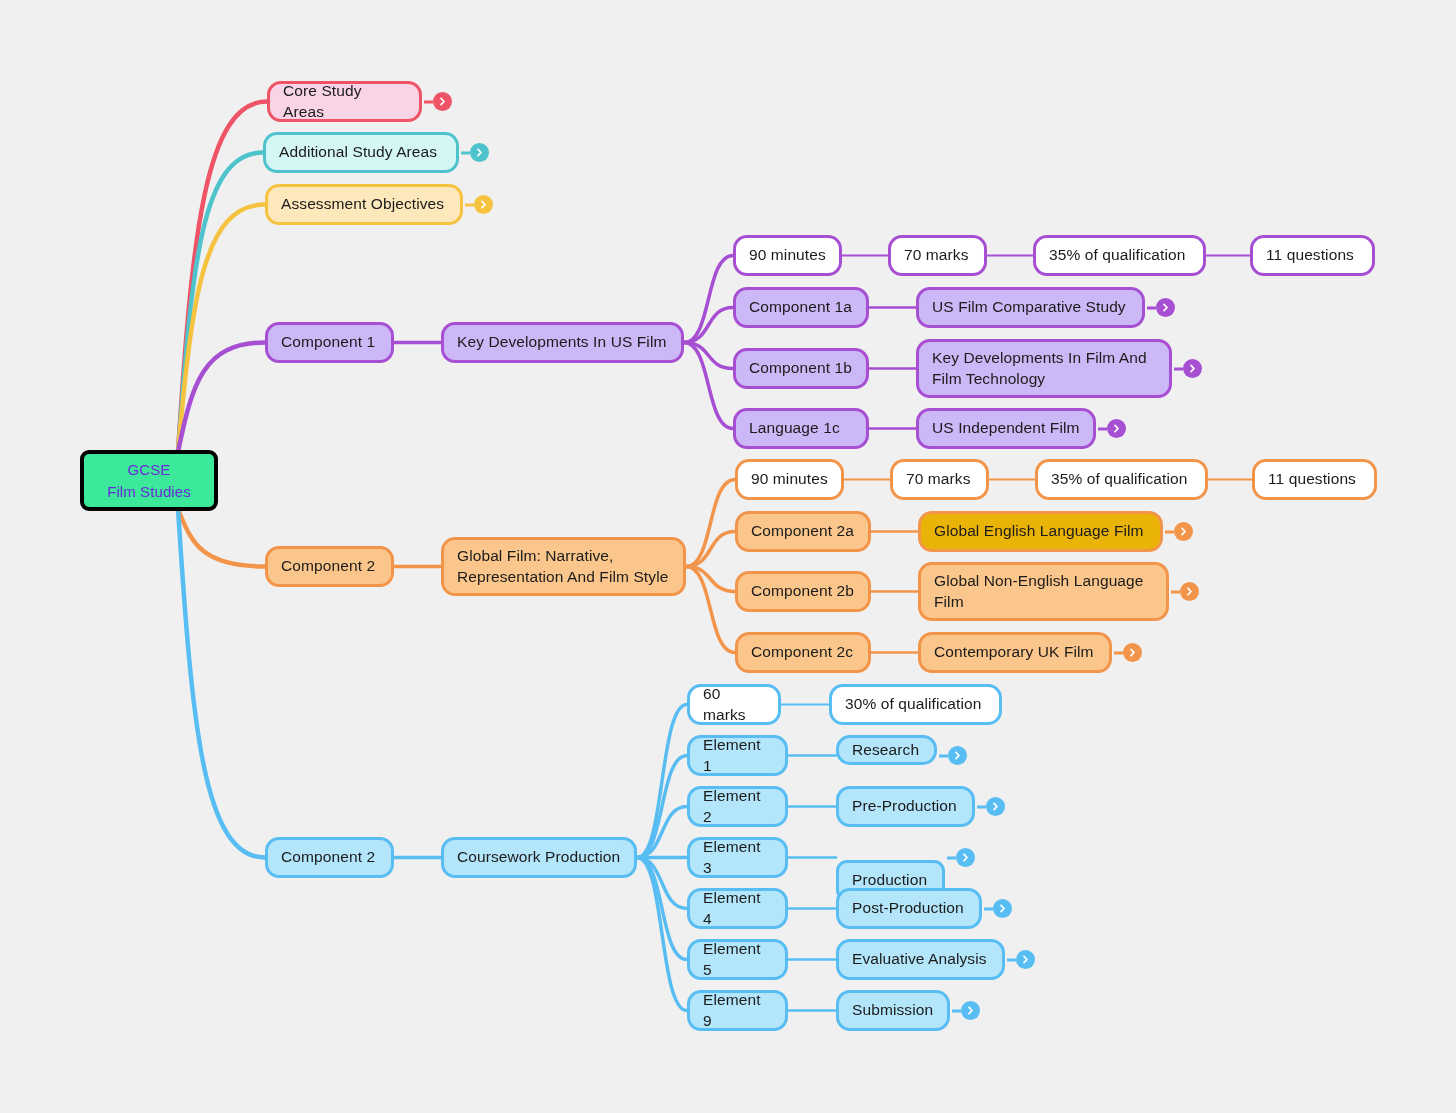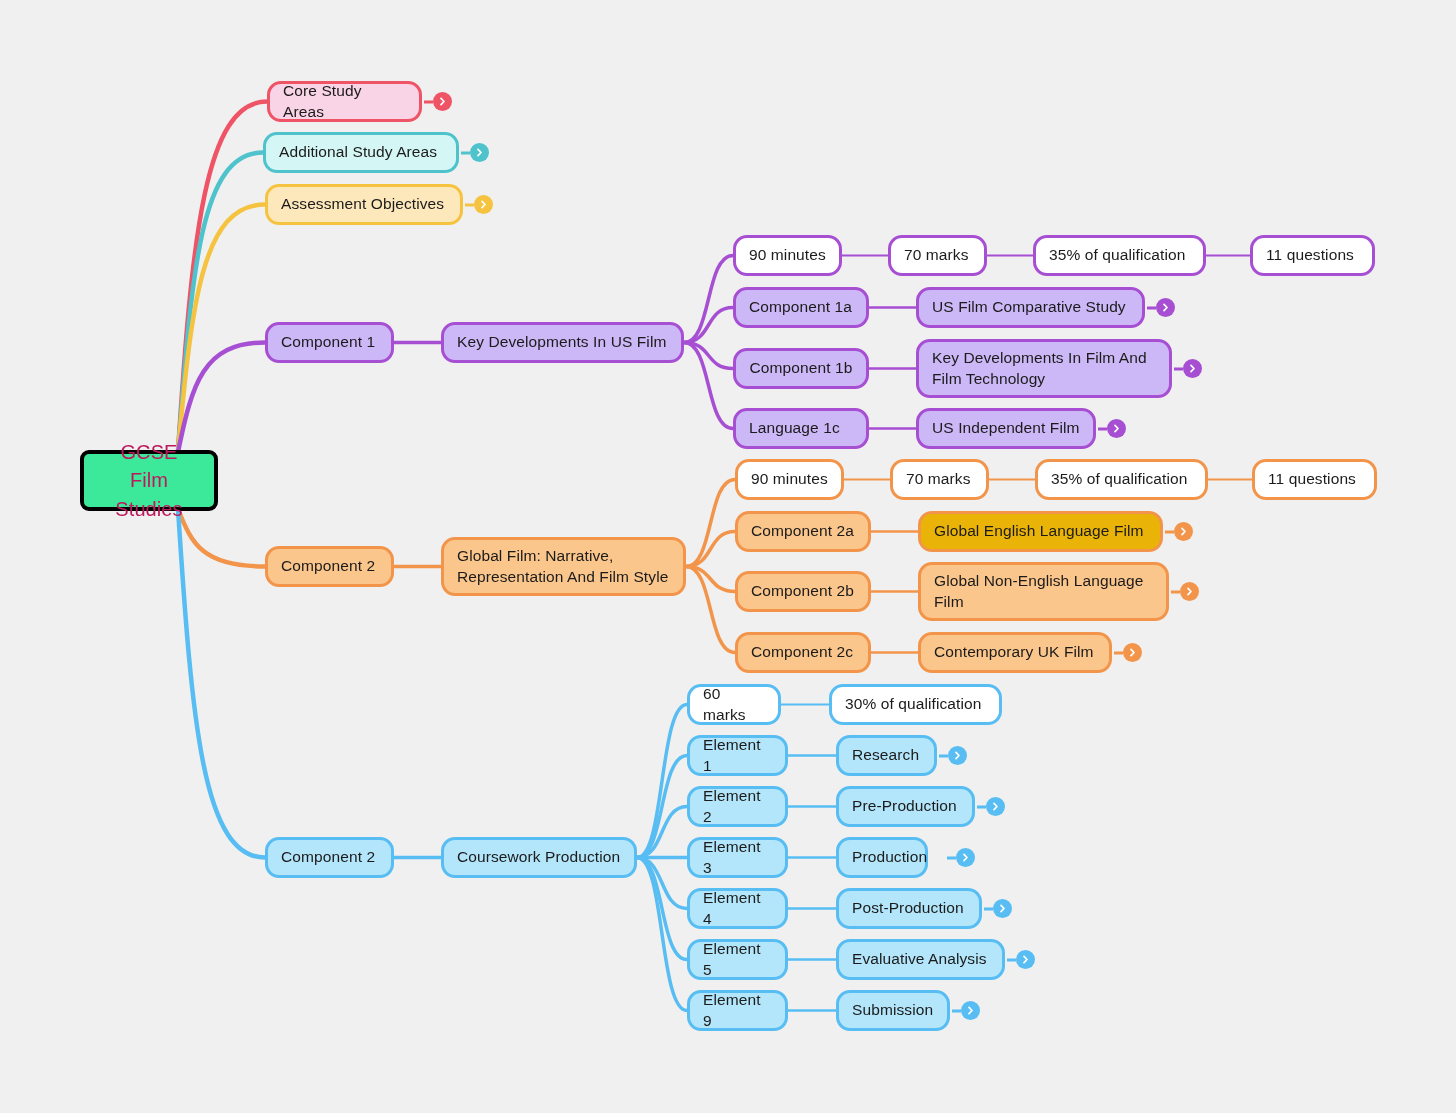--- a/index.html
+++ b/index.html
@@ -44,23 +44,23 @@
     white-space: pre-line;
     letter-spacing: .1px;
   }
   .node.root {
     border-width: 4px;
     border-radius: 9px;
     border-color: #000000;
     background: #3ce99a;
     text-align: center;
     justify-content: center;
-    font-size: 20px;
+    font-size: 15px;
     line-height: 1.42;
-    color: #be185d;
+    color: #6d28d9;
   }
   .badge {
     position: absolute;
     width: 19px;
     height: 19px;
     border-radius: 50%;
     display: flex;
     align-items: center;
     justify-content: center;
   }
@@ -151,21 +151,21 @@
     <div class="node" style="left: 1033px; top: 235px; width: 173px; height: 41px; border-color: rgb(167, 79, 211); background: rgb(255, 255, 255);"><span>35% of qualification</span></div>
     <div class="node" style="left: 1250px; top: 235px; width: 125px; height: 41px; border-color: rgb(167, 79, 211); background: rgb(255, 255, 255);"><span>11 questions</span></div>
     <div class="node" style="left: 733px; top: 287px; width: 136px; height: 41px; border-color: rgb(167, 79, 211); background: rgb(205, 184, 247);"><span>Component 1a</span></div>
     <div class="node" style="left: 916px; top: 287px; width: 229px; height: 41px; border-color: rgb(167, 79, 211); background: rgb(205, 184, 247);"><span>US Film Comparative Study</span></div>
     <div class="badge" style="left: 1156px; top: 298px; background: rgb(167, 79, 211);">
       <div class="stub" style="background: rgb(167, 79, 211);"></div>
       <svg width="11" height="11" viewBox="0 0 11 11" aria-hidden="true">
         <path d="M4 2.3 L7 5.5 L4 8.7" fill="none" stroke="#ffffff" stroke-width="1.7" stroke-linecap="round" stroke-linejoin="round"></path>
       </svg>
     </div>
-    <div class="node" style="left: 733px; top: 348px; width: 136px; height: 41px; border-color: rgb(167, 79, 211); background: rgb(205, 184, 247); justify-content: center;"><span>Component 1b</span></div>
+    <div class="node" style="left: 733px; top: 348px; width: 136px; height: 41px; border-color: rgb(167, 79, 211); background: rgb(205, 184, 247);"><span>Component 1b</span></div>
     <div class="node" style="left: 916px; top: 339px; width: 256px; height: 59px; border-color: rgb(167, 79, 211); background: rgb(205, 184, 247);"><span>Key Developments In Film And
 Film Technology</span></div>
     <div class="badge" style="left: 1183px; top: 359px; background: rgb(167, 79, 211);">
       <div class="stub" style="background: rgb(167, 79, 211);"></div>
       <svg width="11" height="11" viewBox="0 0 11 11" aria-hidden="true">
         <path d="M4 2.3 L7 5.5 L4 8.7" fill="none" stroke="#ffffff" stroke-width="1.7" stroke-linecap="round" stroke-linejoin="round"></path>
       </svg>
     </div>
     <div class="node" style="left: 733px; top: 408px; width: 136px; height: 41px; border-color: rgb(167, 79, 211); background: rgb(205, 184, 247);"><span>Language 1c</span></div>
     <div class="node" style="left: 916px; top: 408px; width: 180px; height: 41px; border-color: rgb(167, 79, 211); background: rgb(205, 184, 247);"><span>US Independent Film</span></div>
@@ -205,37 +205,37 @@
       <div class="stub" style="background: rgb(242, 149, 75);"></div>
       <svg width="11" height="11" viewBox="0 0 11 11" aria-hidden="true">
         <path d="M4 2.3 L7 5.5 L4 8.7" fill="none" stroke="#ffffff" stroke-width="1.7" stroke-linecap="round" stroke-linejoin="round"></path>
       </svg>
     </div>
     <div class="node" style="left: 265px; top: 837px; width: 129px; height: 41px; border-color: rgb(87, 189, 242); background: rgb(179, 230, 251);"><span>Component 2</span></div>
     <div class="node" style="left: 441px; top: 837px; width: 196px; height: 41px; border-color: rgb(87, 189, 242); background: rgb(179, 230, 251);"><span>Coursework Production</span></div>
     <div class="node" style="left: 687px; top: 684px; width: 94px; height: 41px; border-color: rgb(87, 189, 242); background: rgb(255, 255, 255);"><span>60 marks</span></div>
     <div class="node" style="left: 829px; top: 684px; width: 173px; height: 41px; border-color: rgb(87, 189, 242); background: rgb(255, 255, 255);"><span>30% of qualification</span></div>
     <div class="node" style="left: 687px; top: 735px; width: 101px; height: 41px; border-color: rgb(87, 189, 242); background: rgb(179, 230, 251);"><span>Element 1</span></div>
-    <div class="node" style="left: 836px; top: 735px; width: 101px; height: 41px; border-color: rgb(87, 189, 242); background: rgb(179, 230, 251);"><span>Research</span></div>
+    <div class="node" style="left: 836px; top: 735px; width: 101px; height: 30px; border-color: rgb(87, 189, 242); background: rgb(179, 230, 251);"><span>Research</span></div>
     <div class="badge" style="left: 948px; top: 746px; background: rgb(87, 189, 242);">
       <div class="stub" style="background: rgb(87, 189, 242);"></div>
       <svg width="11" height="11" viewBox="0 0 11 11" aria-hidden="true">
         <path d="M4 2.3 L7 5.5 L4 8.7" fill="none" stroke="#ffffff" stroke-width="1.7" stroke-linecap="round" stroke-linejoin="round"></path>
       </svg>
     </div>
     <div class="node" style="left: 687px; top: 786px; width: 101px; height: 41px; border-color: rgb(87, 189, 242); background: rgb(179, 230, 251);"><span>Element 2</span></div>
     <div class="node" style="left: 836px; top: 786px; width: 139px; height: 41px; border-color: rgb(87, 189, 242); background: rgb(179, 230, 251);"><span>Pre-Production</span></div>
     <div class="badge" style="left: 986px; top: 797px; background: rgb(87, 189, 242);">
       <div class="stub" style="background: rgb(87, 189, 242);"></div>
       <svg width="11" height="11" viewBox="0 0 11 11" aria-hidden="true">
         <path d="M4 2.3 L7 5.5 L4 8.7" fill="none" stroke="#ffffff" stroke-width="1.7" stroke-linecap="round" stroke-linejoin="round"></path>
       </svg>
     </div>
     <div class="node" style="left: 687px; top: 837px; width: 101px; height: 41px; border-color: rgb(87, 189, 242); background: rgb(179, 230, 251); justify-content: center;"><span>Element 3</span></div>
-    <div class="node" style="left: 836px; top: 837px; width: 92px; height: 41px; border-color: rgb(87, 189, 242); background: rgb(179, 230, 251);"><span>Production</span></div>
+    <div class="node" style="left: 836px; top: 860px; width: 109px; height: 41px; border-color: rgb(87, 189, 242); background: rgb(179, 230, 251); border-radius: 11px;"><span>Production</span></div>
     <div class="badge" style="left: 956px; top: 848px; background: rgb(87, 189, 242);">
       <div class="stub" style="background: rgb(87, 189, 242);"></div>
       <svg width="11" height="11" viewBox="0 0 11 11" aria-hidden="true">
         <path d="M4 2.3 L7 5.5 L4 8.7" fill="none" stroke="#ffffff" stroke-width="1.7" stroke-linecap="round" stroke-linejoin="round"></path>
       </svg>
     </div>
     <div class="node" style="left: 687px; top: 888px; width: 101px; height: 41px; border-color: rgb(87, 189, 242); background: rgb(179, 230, 251);"><span>Element 4</span></div>
     <div class="node" style="left: 836px; top: 888px; width: 146px; height: 41px; border-color: rgb(87, 189, 242); background: rgb(179, 230, 251);"><span>Post-Production</span></div>
     <div class="badge" style="left: 993px; top: 899px; background: rgb(87, 189, 242);">
       <div class="stub" style="background: rgb(87, 189, 242);"></div>

